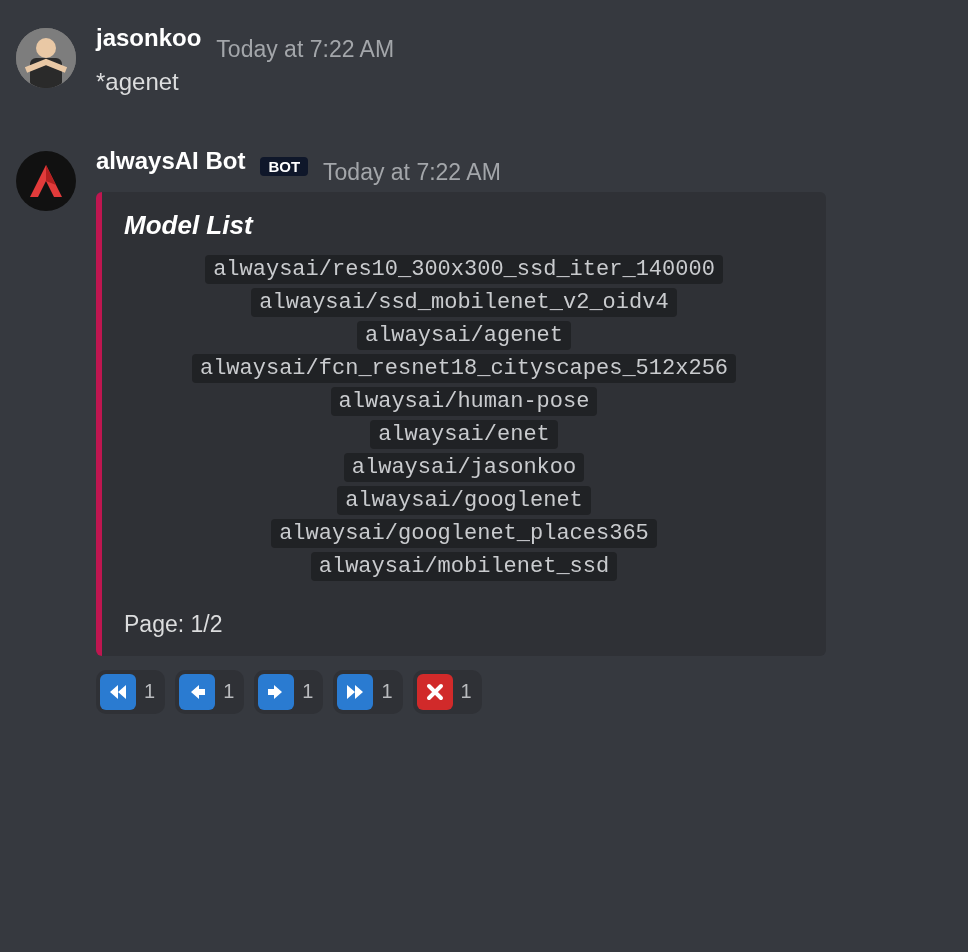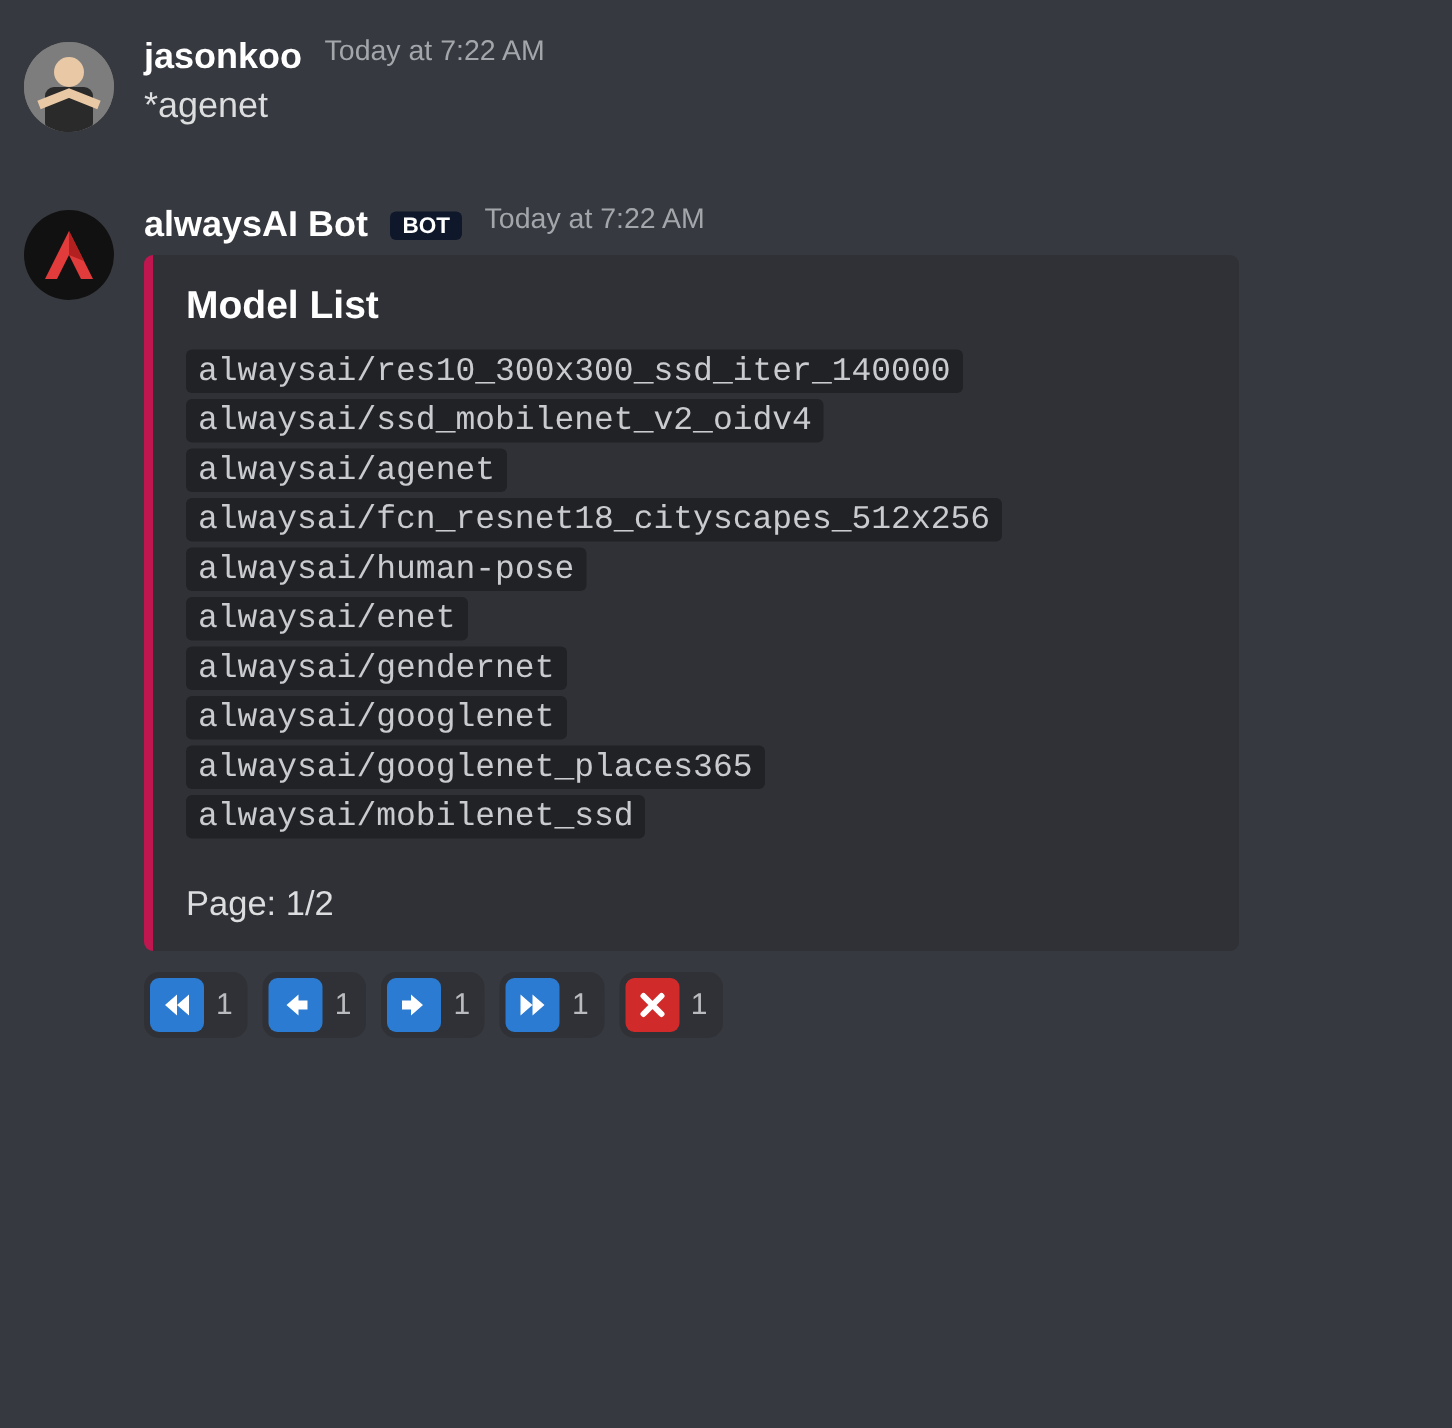--- a/index.html
+++ b/index.html
@@ -54,47 +54,49 @@
     background: #0f172a;
     color: #fff;
     font-size: 15px;
     font-weight: 600;
     padding: 1px 8px;
     border-radius: 4px;
     text-transform: uppercase;
     align-self: center;
   }
   .timestamp {
-    font-size: 19px;
+    font-size: 23px;
     color: #a3a6aa;
     font-weight: 400;
+    margin-top: 12px;
   }
   .msg-text {
     font-size: 24px;
     color: #dcddde;
     line-height: 1.4;
   }
   .embed {
     margin-top: 6px;
     background: #2f3136;
     border-left: 6px solid #bf1650;
     border-radius: 6px;
     padding: 18px 22px 18px 22px;
     max-width: 730px;
   }
   .embed-title {
     font-size: 26px;
     font-weight: 800;
     color: #ffffff;
     margin-bottom: 14px;
+    font-style: italic;
   }
   .model-list {
     display: flex;
     flex-direction: column;
-    align-items: flex-start;
+    align-items: center;
     gap: 4px;
   }
   .model-item {
     font-family: Consolas, "Courier New", monospace;
     font-size: 22px;
     background: #202225;
     color: #c9cbce;
     padding: 2px 8px;
     border-radius: 4px;
     white-space: nowrap;
@@ -174,21 +176,21 @@
 
     <div class="embed">
       <div class="embed-title">Model List</div>
       <div class="model-list">
         <span class="model-item">alwaysai/res10_300x300_ssd_iter_140000</span>
         <span class="model-item">alwaysai/ssd_mobilenet_v2_oidv4</span>
         <span class="model-item">alwaysai/agenet</span>
         <span class="model-item">alwaysai/fcn_resnet18_cityscapes_512x256</span>
         <span class="model-item">alwaysai/human-pose</span>
         <span class="model-item">alwaysai/enet</span>
-        <span class="model-item">alwaysai/gendernet</span>
+        <span class="model-item">alwaysai/jasonkoo</span>
         <span class="model-item">alwaysai/googlenet</span>
         <span class="model-item">alwaysai/googlenet_places365</span>
         <span class="model-item">alwaysai/mobilenet_ssd</span>
       </div>
       <div class="page-info">Page: 1/2</div>
     </div>
 
     <div class="reactions">
       <div class="reaction">
         <span class="reaction-icon blue">

